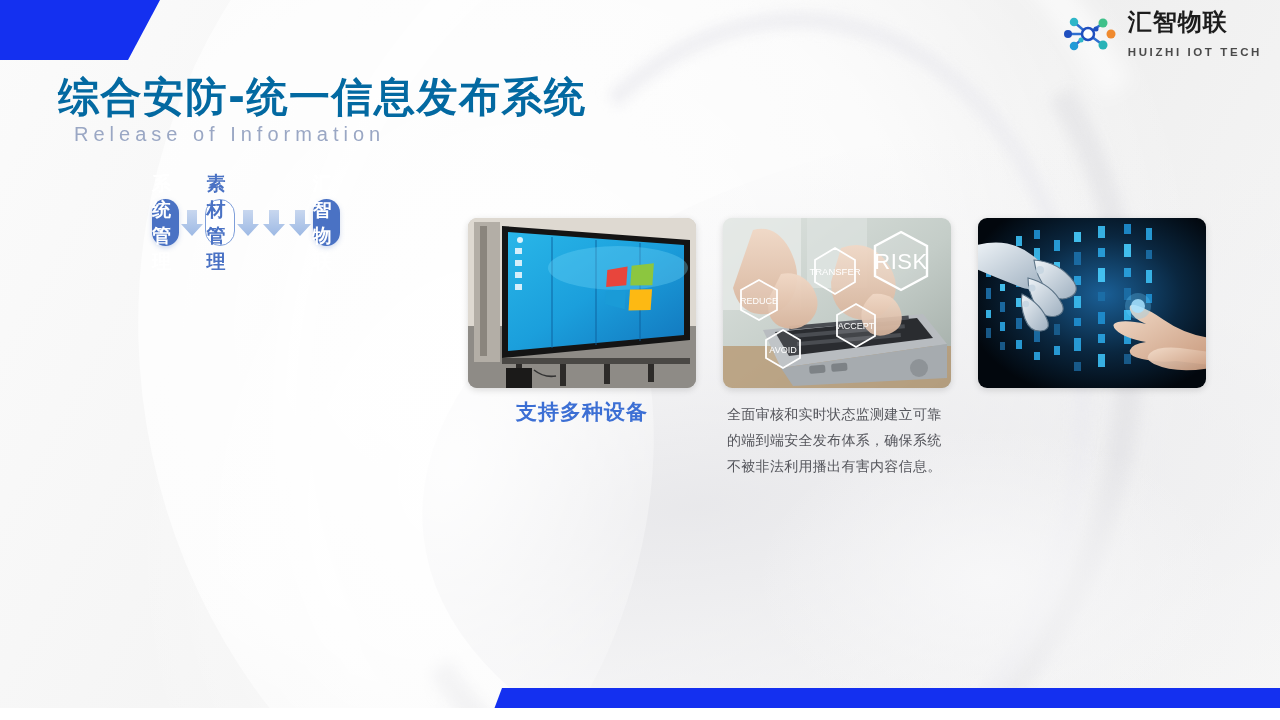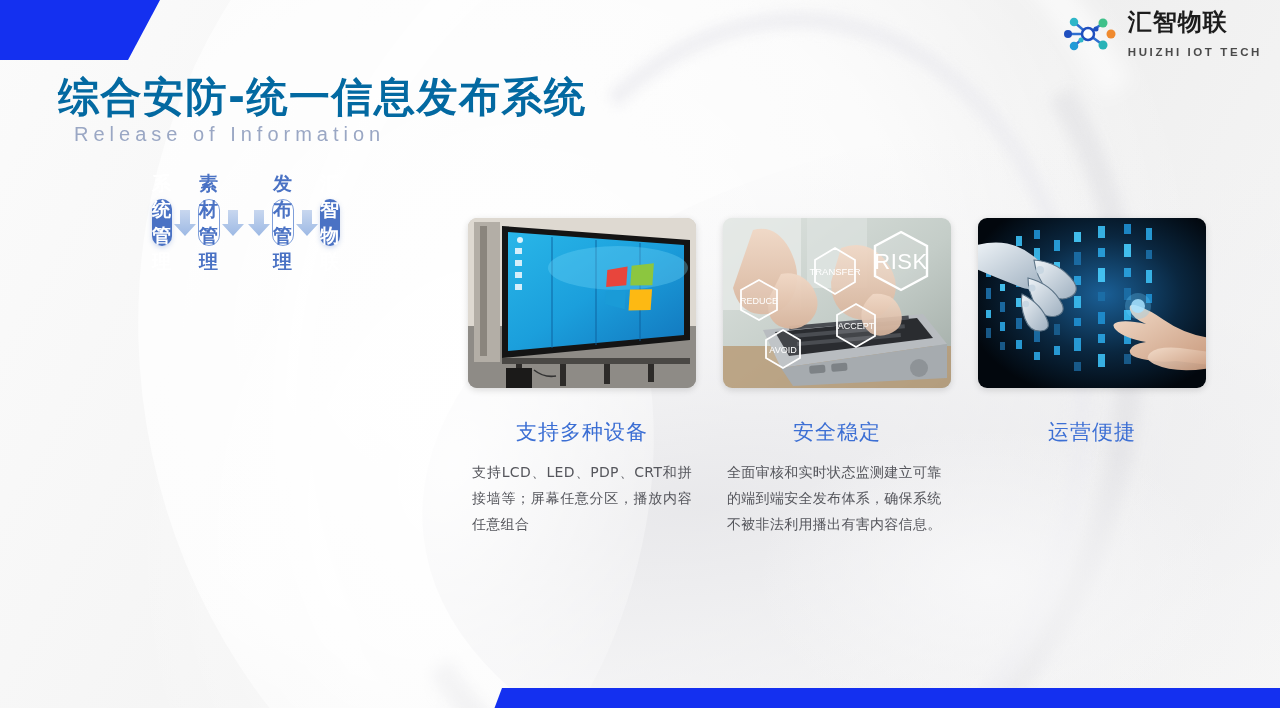--- a/index.html
+++ b/index.html
@@ -160,23 +160,23 @@
   .card { width: 228px; }
   .card-img {
     width: 228px; height: 170px;
     border-radius: 9px;
     overflow: hidden;
     position: relative;
     box-shadow: 0 2px 7px rgba(0,0,0,0.14);
   }
   .card-img svg { display: block; width: 100%; height: 100%; }
   .card-title {
-    margin-top: 30px;
+    margin-top: 10px;
     text-align: center;
-    font-size: 21px; font-weight: normal;
+    font-size: 21px; font-weight: bold;
     color: #3c6fd4;
     letter-spacing: 1px;
     font-family: "DejaVu Sans", "Liberation Sans", sans-serif;
   }
   .card-desc {
     margin-top: 13px;
     font-size: 14px;
     line-height: 26px;
     color: #55565c;
     text-align: justify;
@@ -259,23 +259,20 @@
         <path d="M8 2 L18 2 L18 16 L24 16 L13 28 L2 16 L8 16 Z" fill="url(#ag1)"></path>
       </svg>
     </div>
 
     <div class="arrow">
       <svg width="26" height="30" viewBox="0 0 26 30">
         <path d="M8 2 L18 2 L18 16 L24 16 L13 28 L2 16 L8 16 Z" fill="url(#ag1)"></path>
       </svg>
     </div>
 
-    <div class="step outlined">
-      <span>发布管理</span>
-    </div>
     <div class="arrow">
       <svg width="26" height="30" viewBox="0 0 26 30">
         <path d="M8 2 L18 2 L18 16 L24 16 L13 28 L2 16 L8 16 Z" fill="url(#ag1)"></path>
       </svg>
     </div>
 
     <div class="step filled">
       <span>汇智物联</span>
     </div>
   </div>
@@ -327,21 +324,20 @@
             <rect x="48" y="146" width="6" height="22"></rect>
             <rect x="92" y="146" width="6" height="22"></rect>
             <rect x="136" y="146" width="6" height="20"></rect>
             <rect x="180" y="146" width="6" height="18"></rect>
           </g>
           <rect x="38" y="150" width="26" height="20" fill="#1b1a19"></rect>
           <path d="M66 152 q10 8 22 6" stroke="#333" stroke-width="1.6" fill="none"></path>
         </svg>
       </div>
       <div class="card-title">支持多种设备</div>
-      <div class="card-desc">支持LCD、LED、PDP、CRT和拼接墙等；屏幕任意分区，播放内容任意组合</div>
     </div>
 
     <div class="card">
       <div class="card-img">
         <svg viewBox="0 0 228 170" preserveAspectRatio="none">
           <defs>
             <linearGradient id="deskbg" x1="0" y1="0" x2="1" y2="1">
               <stop offset="0%" stop-color="#dfe4e0"></stop>
               <stop offset="55%" stop-color="#c4cdc8"></stop>
               <stop offset="100%" stop-color="#9fa9a4"></stop>
@@ -384,21 +380,20 @@
           </g>
           <g fill="#ffffff" font-family="Liberation Sans, sans-serif" text-anchor="middle">
             <text x="178" y="51" font-size="22" letter-spacing="0.5">RISK</text>
             <text x="112" y="57" font-size="9.5">TRANSFER</text>
             <text x="36" y="86" font-size="9">REDUCE</text>
             <text x="133" y="111" font-size="9">ACCEPT</text>
             <text x="60" y="135" font-size="9">AVOID</text>
           </g>
         </svg>
       </div>
-      <div class="card-title">安全稳定</div>
       <div class="card-desc">全面审核和实时状态监测建立可靠的端到端安全发布体系，确保系统不被非法利用播出有害内容信息。</div>
     </div>
 
     <div class="card">
       <div class="card-img">
         <svg viewBox="0 0 228 170" preserveAspectRatio="none">
           <defs>
             <radialGradient id="glow3" cx="55%" cy="45%" r="62%">
               <stop offset="0%" stop-color="#1a5f96"></stop>
               <stop offset="55%" stop-color="#0a2740"></stop>
@@ -485,17 +480,16 @@
               <circle cx="54" cy="70" r="3.6"></circle>
               <circle cx="48" cy="86" r="3.2"></circle>
           </g>
 
           <path d="M232 120 q-26 -4 -46 -18 q-14 -10 -26 -14 q-10 -4 -8 4 q2 8 16 14 q-18 -4 -28 -2 q-8 2 -2 8 q8 8 30 12 q-14 2 -16 8 q-2 6 12 9 q16 4 34 2 l34 4 Z" fill="url(#skin3)"></path>
           <path d="M232 150 q-34 6 -56 -4 q-10 -5 -4 -11 q8 -7 30 -5 l30 4 Z" fill="url(#skin3)" opacity="0.95"></path>
           <circle cx="160" cy="88" r="7" fill="#bfeaff" opacity="0.85"></circle>
           <circle cx="160" cy="88" r="13" fill="#6fd0ff" opacity="0.28"></circle>
         </svg>
       </div>
-      <div class="card-title">运营便捷</div>
     </div>
 
   </div>
 </div>
 
 </body></html>

